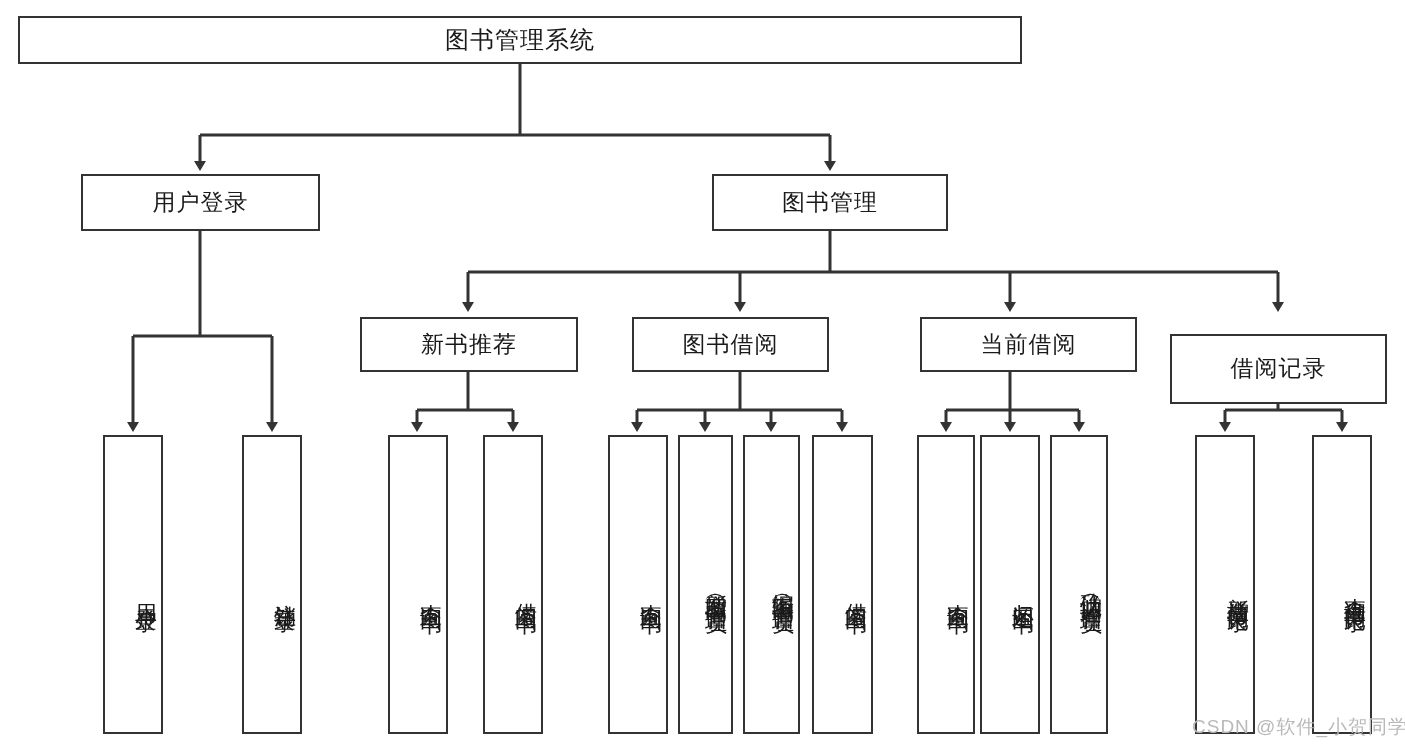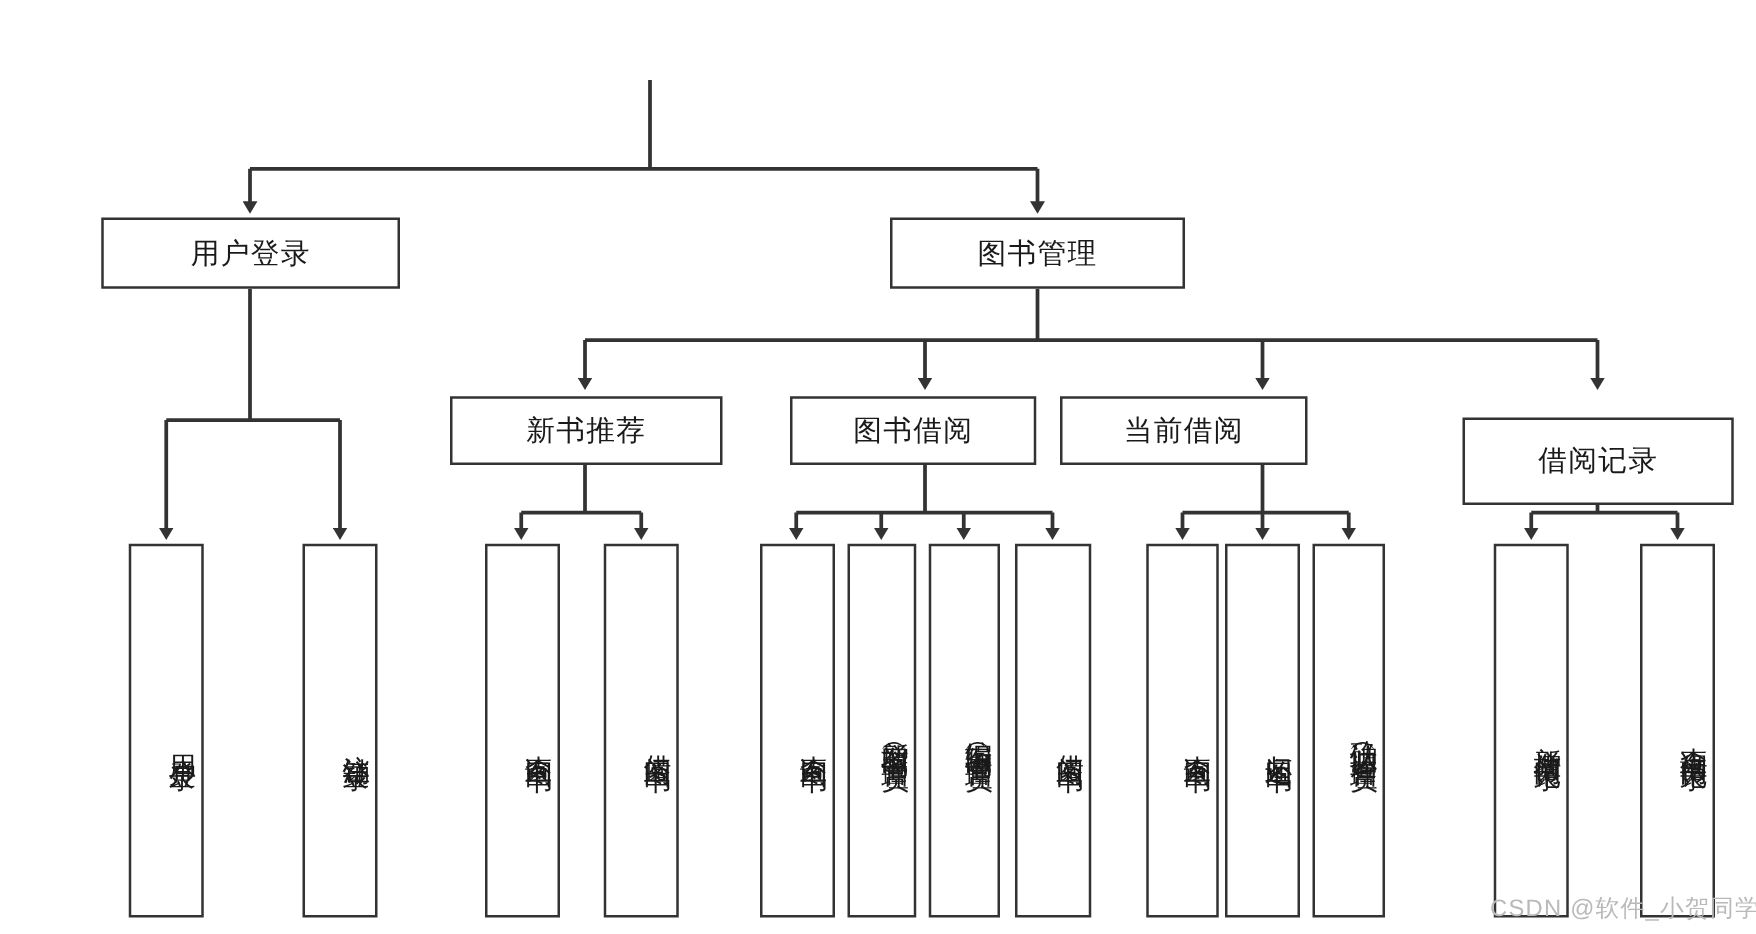--- a/index.html
+++ b/index.html
@@ -118,27 +118,28 @@
       <path d="M1010,410 L1010,423" marker-end="url(#arrow)"></path>
       <path d="M1079,410 L1079,423" marker-end="url(#arrow)"></path>
 
       <path d="M1278,372 L1278,410"></path>
       <path d="M1225,410 L1342,410"></path>
       <path d="M1225,410 L1225,423" marker-end="url(#arrow)"></path>
       <path d="M1342,410 L1342,423" marker-end="url(#arrow)"></path>
     </g>
   </svg>
 
+  <div class="node horiz root" style="left:18px;top:16px;width:1004px;height:48px;">图书管理系统</div>
 
   <div class="node horiz" style="left:81px;top:174px;width:239px;height:57px;">用户登录</div>
   <div class="node horiz" style="left:712px;top:174px;width:236px;height:57px;">图书管理</div>
 
   <div class="node horiz" style="left:360px;top:317px;width:218px;height:55px;">新书推荐</div>
   <div class="node horiz" style="left:632px;top:317px;width:197px;height:55px;">图书借阅</div>
-  <div class="node horiz" style="left:848px;top:317px;width:198px;height:55px;">当前借阅</div>
+  <div class="node horiz" style="left:920px;top:317px;width:217px;height:55px;">当前借阅</div>
   <div class="node horiz" style="left:1170px;top:334px;width:217px;height:70px;">借阅记录</div>
 
   <div class="node vert" style="left:103px;top:435px;width:60px;height:299px;">
     <span class="vtext">用户登录</span>
   </div>
   <div class="node vert" style="left:242px;top:435px;width:60px;height:299px;">
     <span class="vtext">注销登录</span>
   </div>
 
   <div class="node vert" style="left:388px;top:435px;width:60px;height:299px;">

